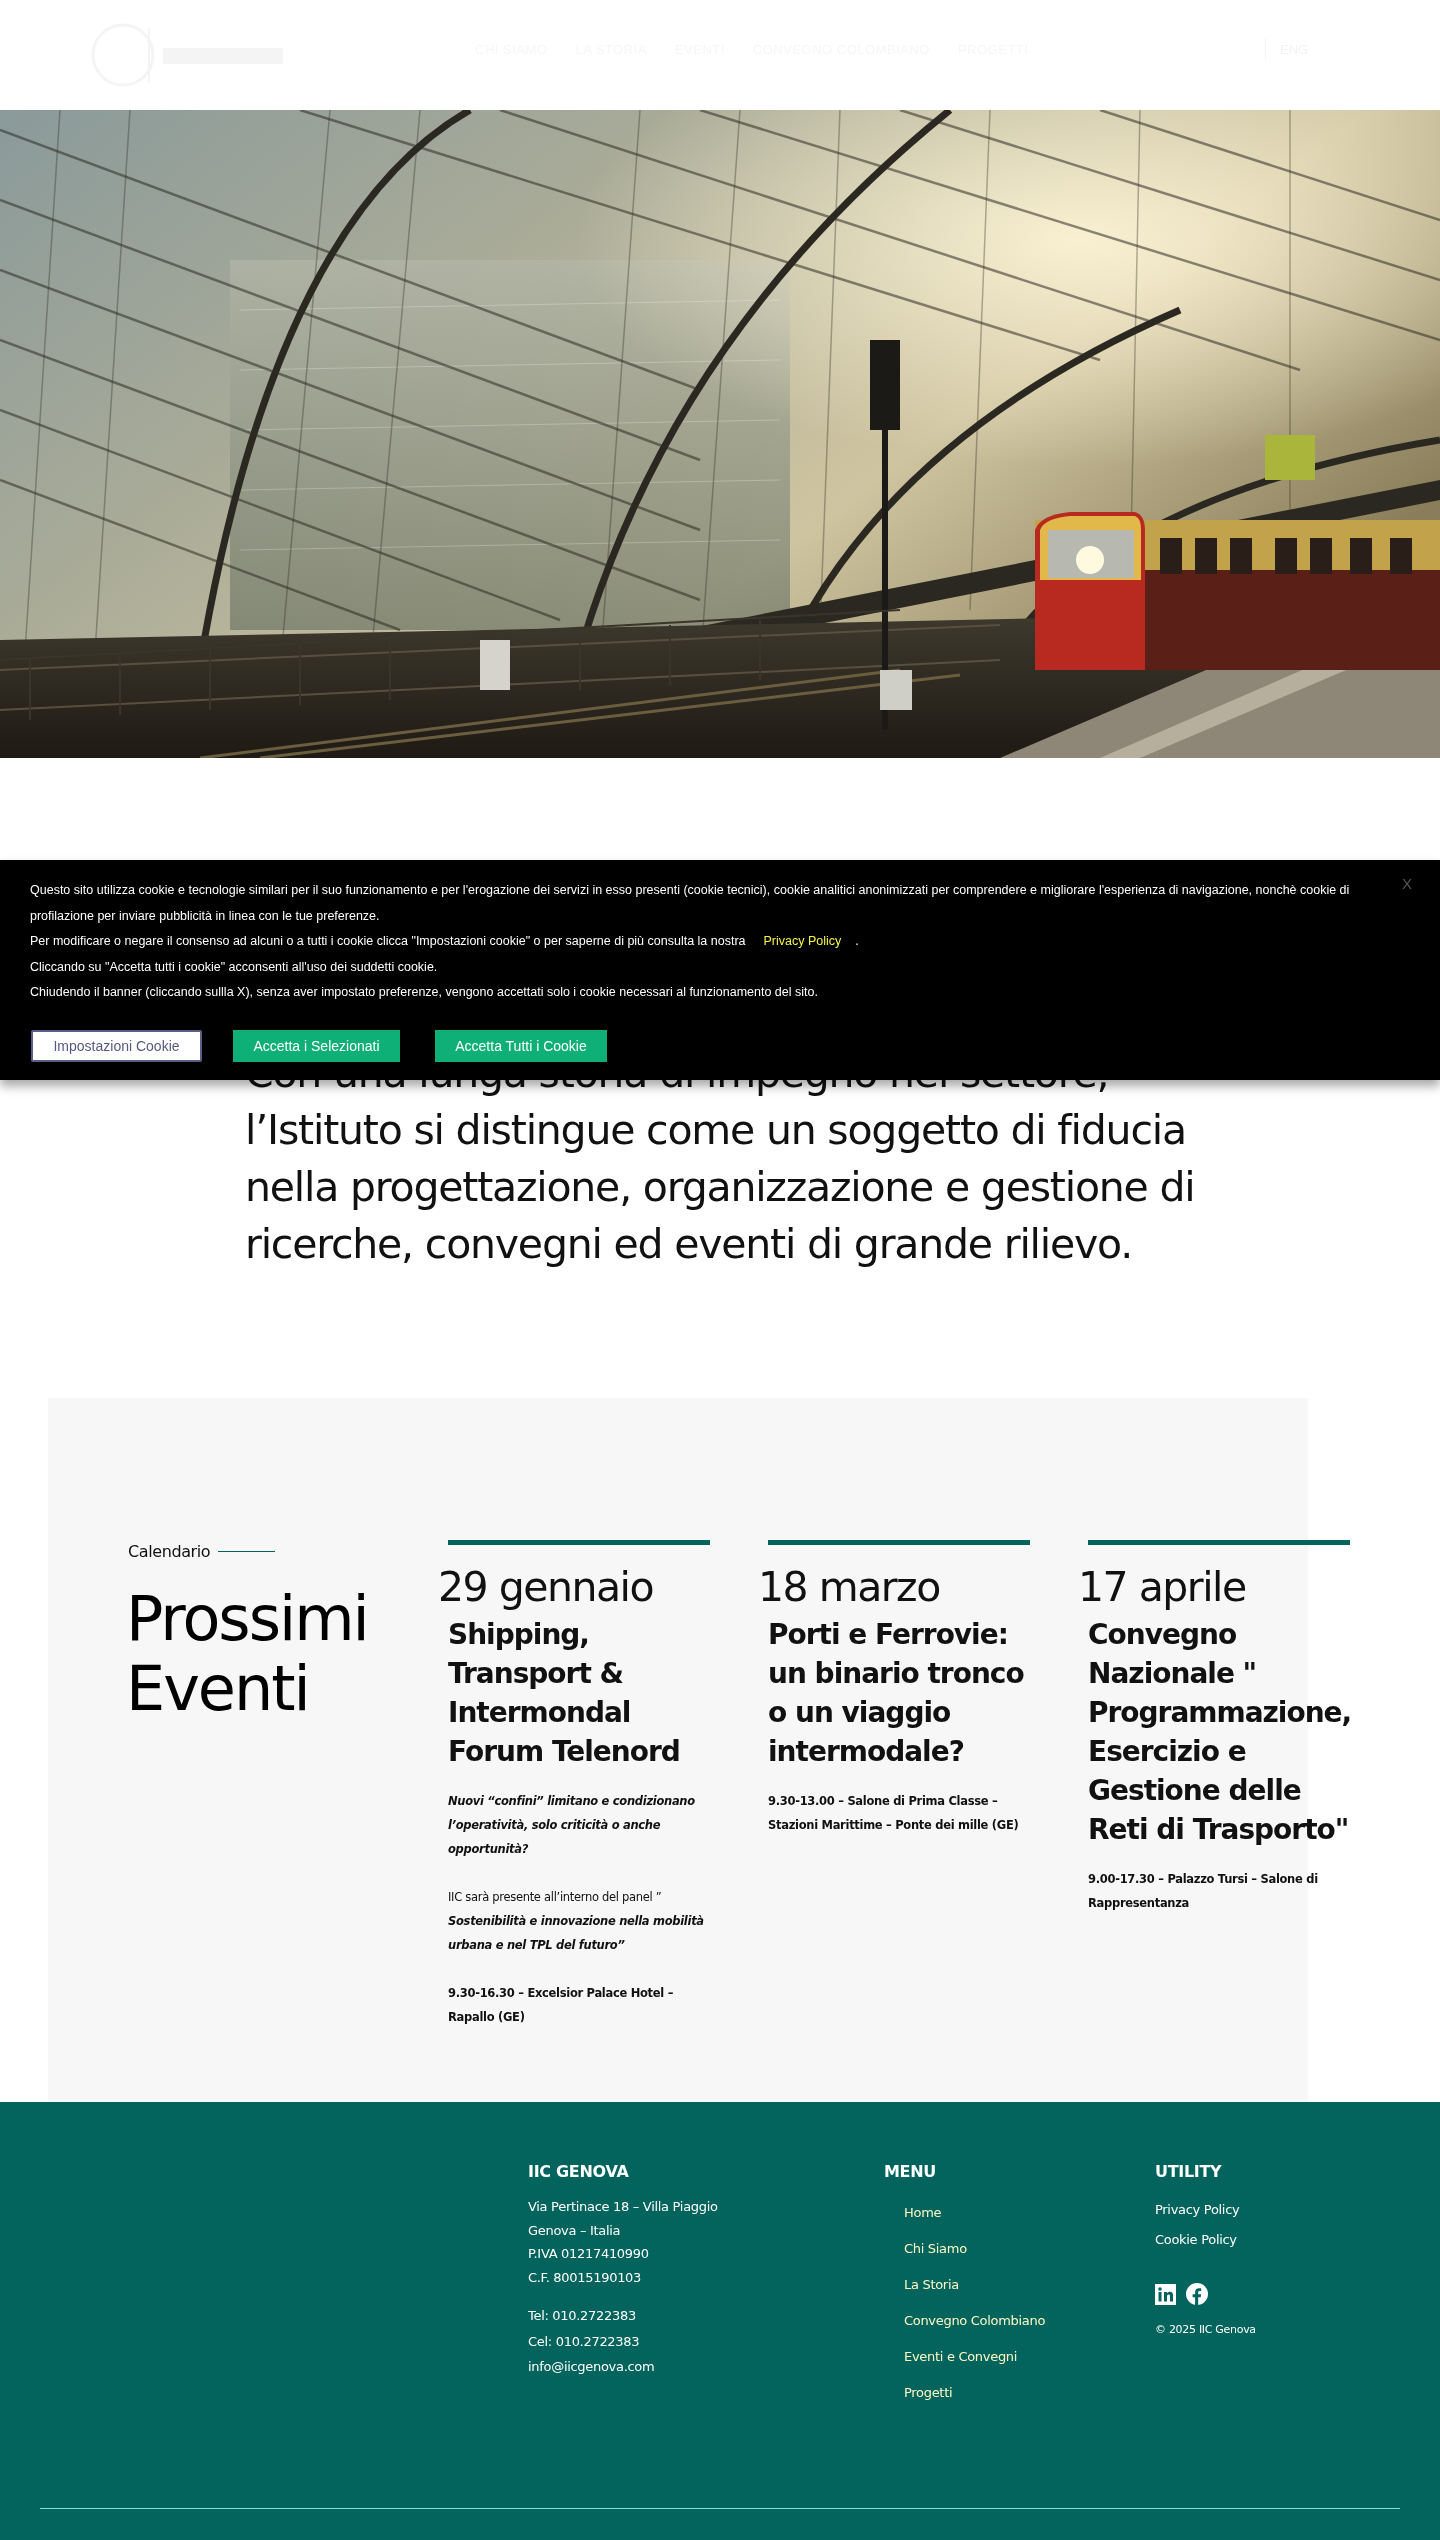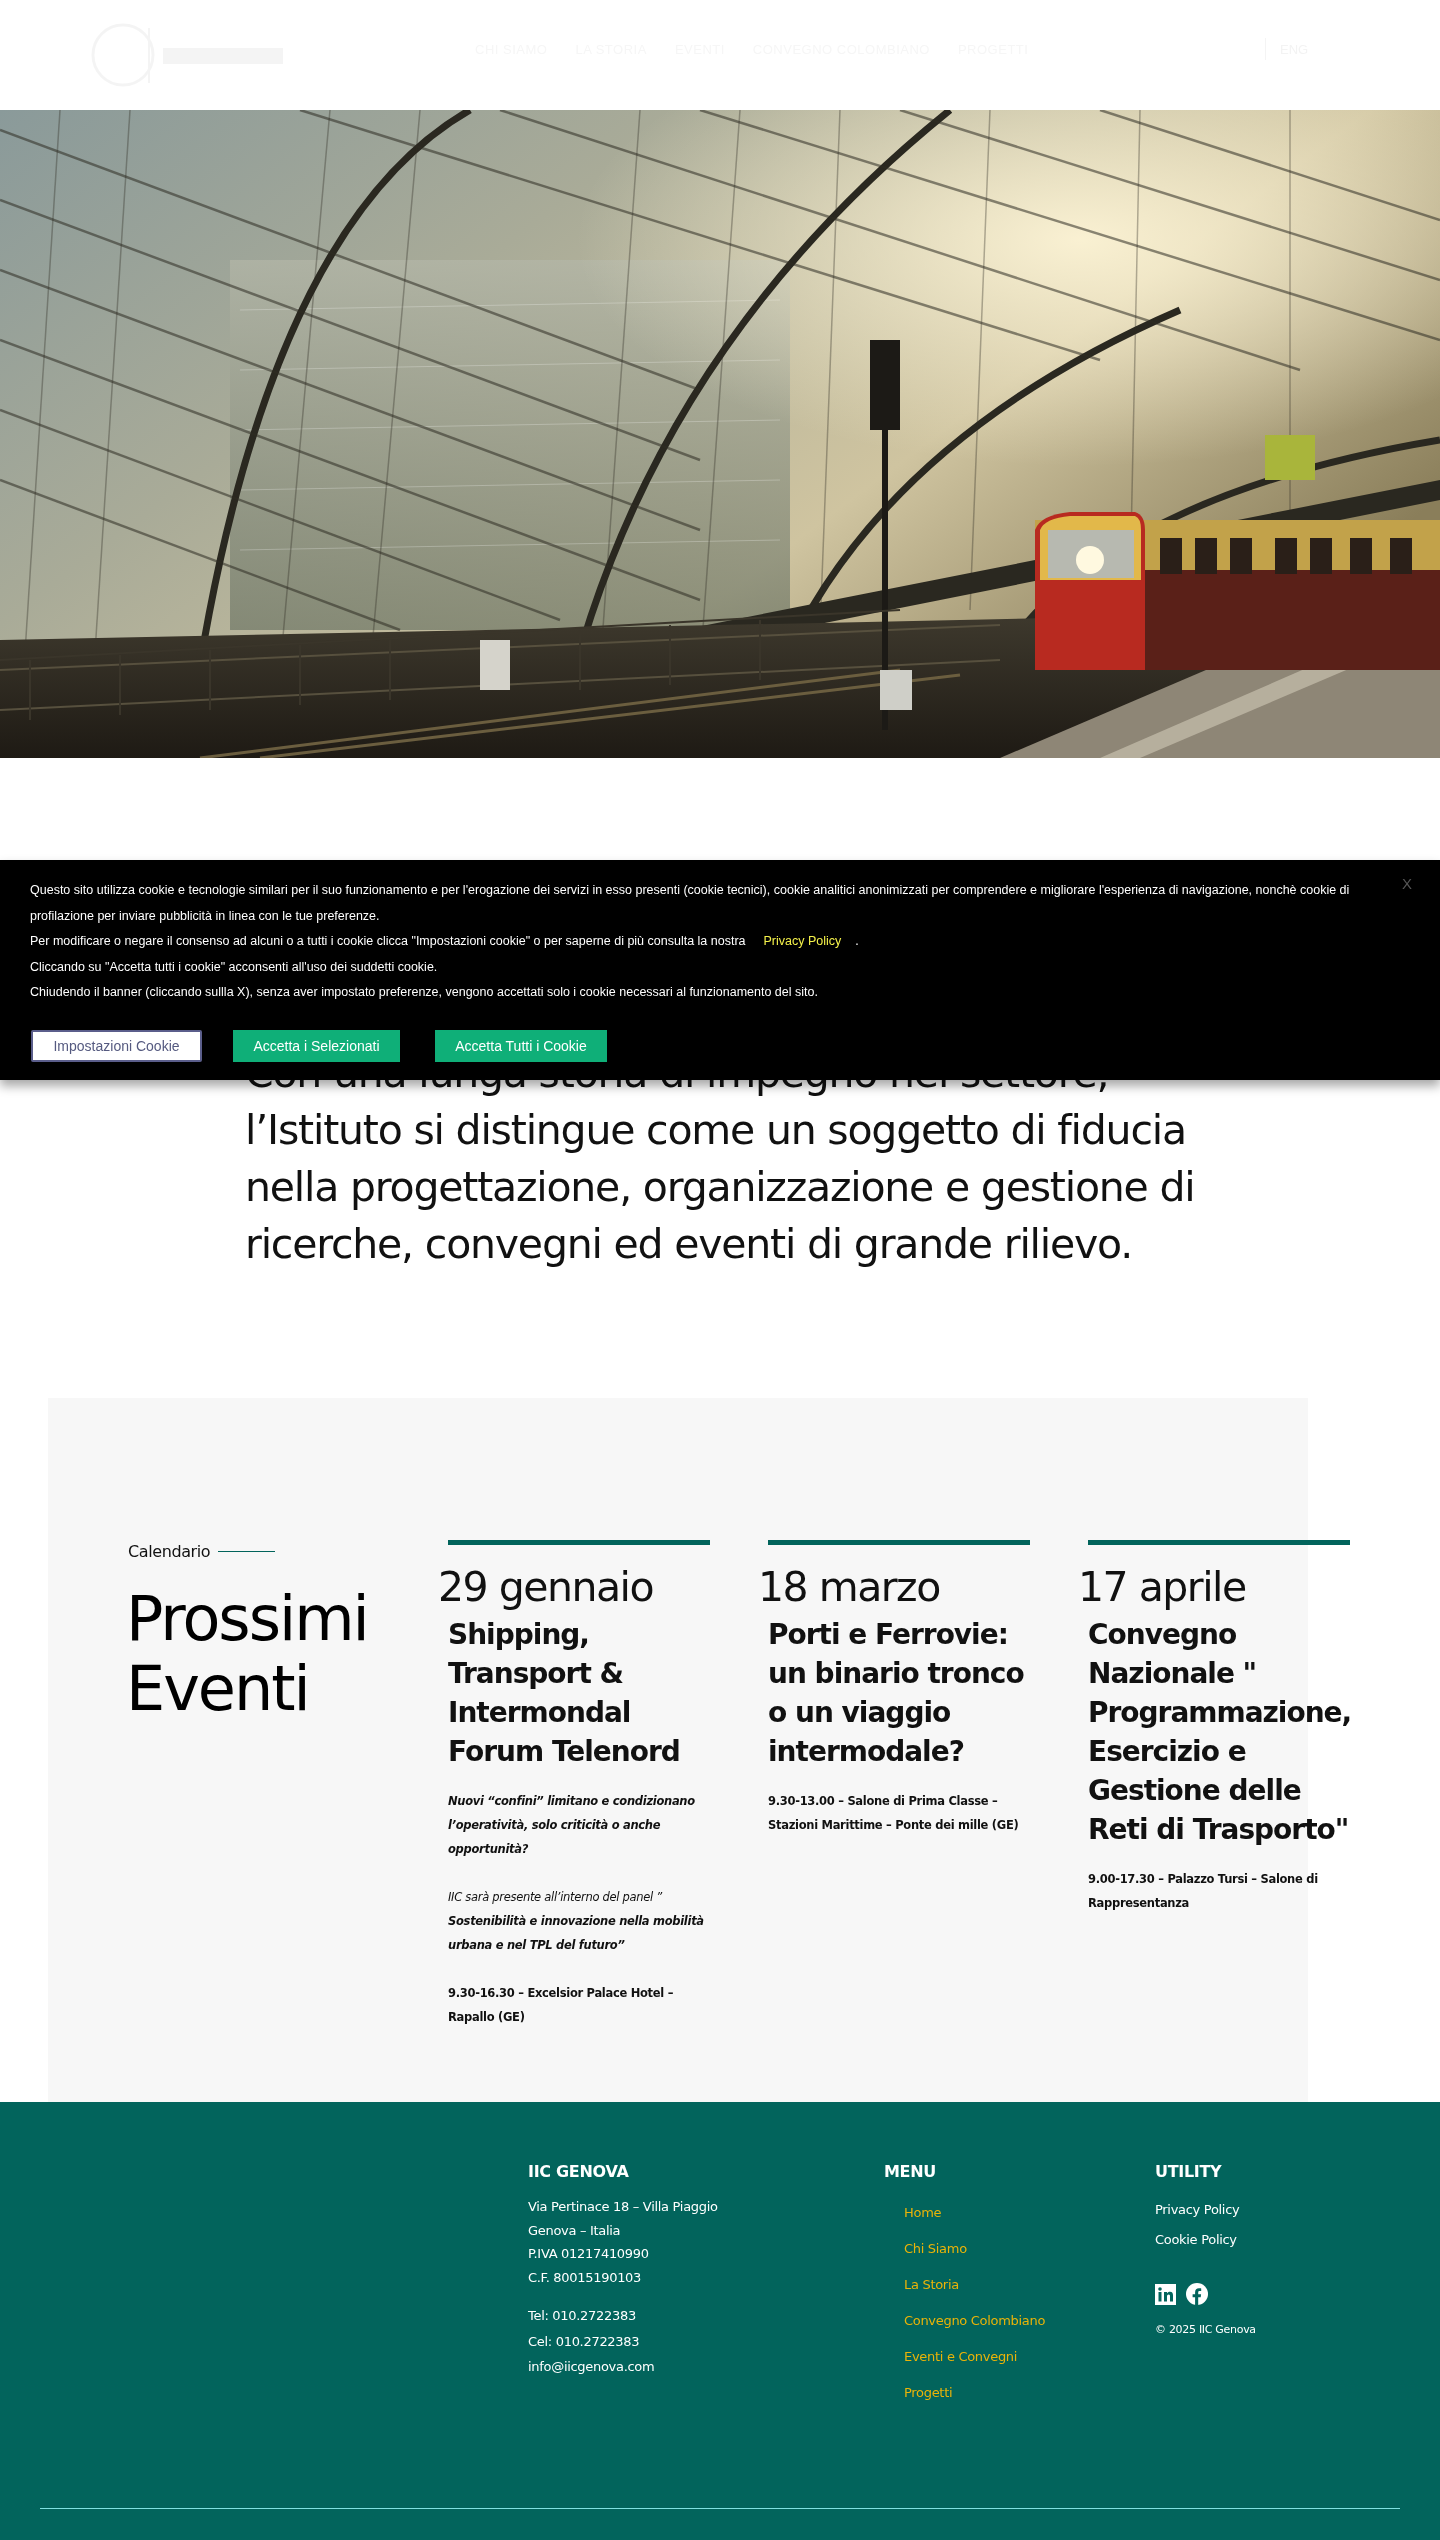--- a/index.html
+++ b/index.html
@@ -38,37 +38,37 @@
   .events { position: absolute; left: 0; top: 1398px; width: 1260px; height: 704px; background: #f7f7f7; margin-left: 48px; }
   .cal-label { position: absolute; left: 80px; top: 144px; font-family: "DejaVu Sans", sans-serif; font-size: 16px; color: #111; letter-spacing: -0.4px; display: flex; align-items: center; gap: 8px; }
   .cal-line { width: 57px; height: 1px; background: #02645c; display: inline-block; }
   .events-title { position: absolute; left: 78px; top: 186px; font-family: "DejaVu Sans", sans-serif; font-size: 62px; line-height: 70px; color: #000000; letter-spacing: -2px; font-weight: normal; }
   .event { position: absolute; top: 142px; width: 262px; }
   .event-bar { height: 5px; background: #02645c; width: 262px; }
   .event-date { margin-top: 18px; margin-left: -10px; font-family: "DejaVu Sans", sans-serif; font-size: 41px; line-height: 48px; color: #111; letter-spacing: -1.5px; white-space: nowrap; }
   .event-title { margin-top: 4px; font-family: "DejaVu Sans", sans-serif; font-size: 28px; line-height: 39px; color: #111; letter-spacing: -1px; }
   .event-desc { margin-top: 18px; font-family: "DejaVu Sans", sans-serif; font-size: 11.5px; line-height: 24px; color: #111; letter-spacing: -0.3px; }
   .event-desc .bi { font-weight: bold; font-style: italic; display: block; }
-  .event-desc .it { font-style: italic; }
+  .event-desc .it { }
   .event-desc .gap { display: block; height: 24px; }
   .event-desc .time { font-weight: bold; display: block; }
 
   
   .footer { position: absolute; left: 0; top: 2102px; width: 1440px; height: 438px; background: #02645c; color: #fff; }
   .footer-logo { position: absolute; left: 100px; top: 58px; width: 300px; height: 100px; }
   .footer-logo-text { position: absolute; left: 132px; top: 22px; font-family: "Liberation Sans", sans-serif; font-weight: bold; font-size: 17px; line-height: 20px; letter-spacing: -0.3px; transform: scaleX(0.82); transform-origin: left; color: #fff; }
   .footer-logo-div { position: absolute; left: 112px; top: 12px; width: 2px; height: 74px; background: #fff; }
   .fcol { position: absolute; top: 60px; font-family: "DejaVu Sans", sans-serif; }
   .fcol h4 { font-size: 16px; font-weight: bold; letter-spacing: -0.3px; margin-bottom: 14px; color: #fff; }
   .f-iic { left: 528px; }
   .f-iic .line { font-size: 13px; line-height: 23.5px; letter-spacing: -0.3px; color: #fff; }
   .f-iic .spacer { height: 14px; }
   .f-iic .line.contact { line-height: 25.5px; }
   .f-menu { left: 884px; }
-  .f-menu a { display: block; margin-left: 20px; font-size: 13px; line-height: 36px; letter-spacing: -0.3px; color: #eab308; text-decoration: none; }
+  .f-menu a { display: block; margin-left: 20px; font-size: 13px; line-height: 36px; letter-spacing: -0.3px; color: #fef9c3; text-decoration: none; }
   .f-menu a:first-of-type { margin-top: 4px; }
   .f-util { left: 1155px; }
   .f-util a { display: block; font-size: 13px; line-height: 30px; letter-spacing: -0.3px; color: #fff; text-decoration: none; }
   .f-social { display: flex; gap: 10px; margin-top: 28px; align-items: center; }
   .f-social span { display: inline-block; }
   .copyright { margin-top: 14px; font-size: 11px; letter-spacing: -0.3px; color: #fff; }
   .footer-rule { position: absolute; left: 40px; top: 406px; width: 1360px; height: 1px; background: #7fe0e0; }
 </style>
 </head>
 <body>

